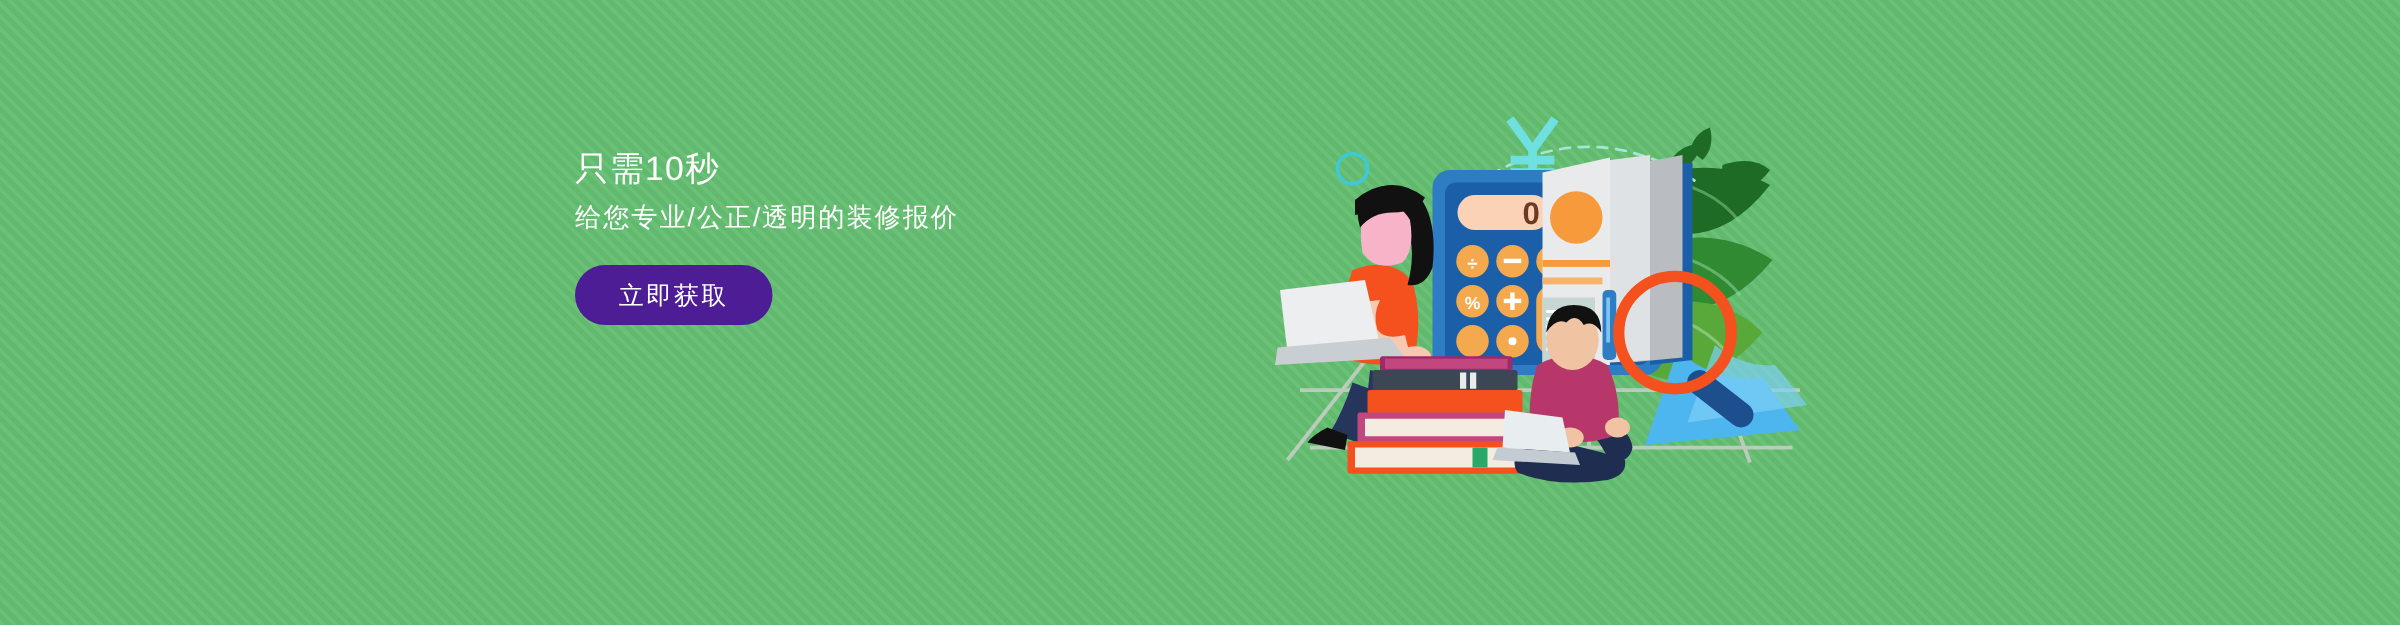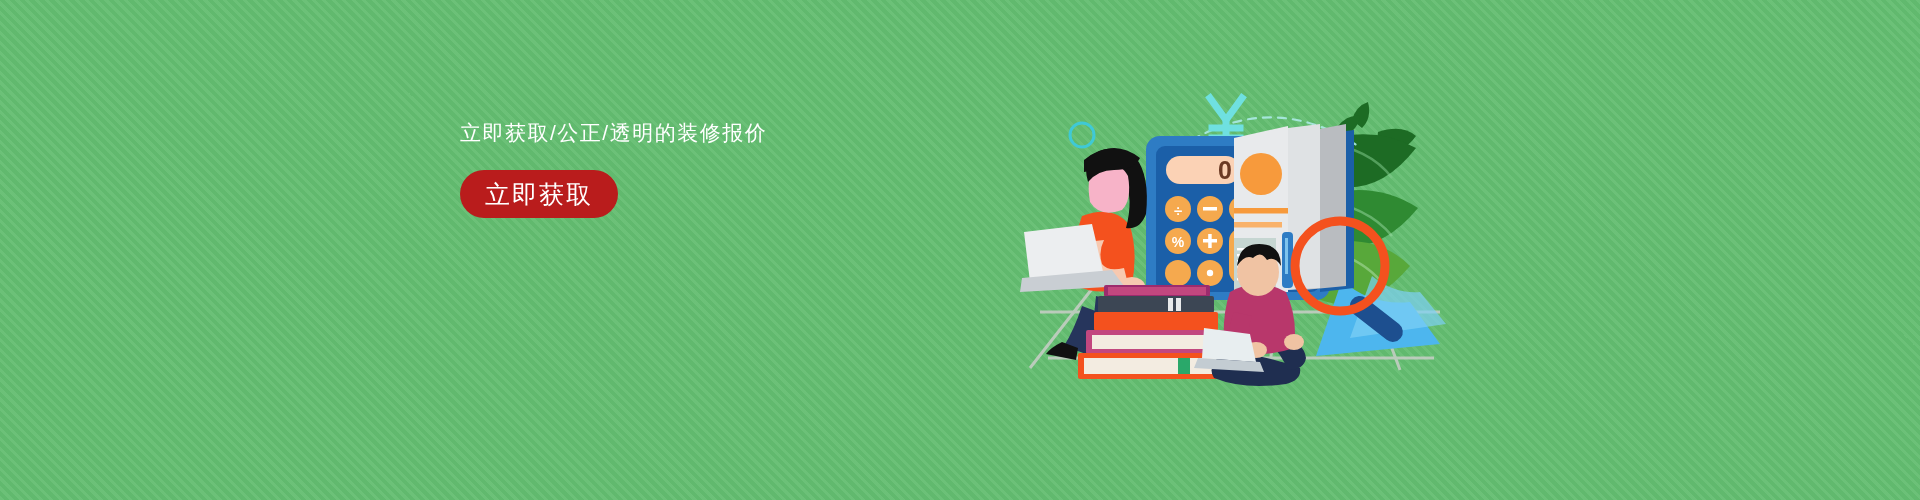--- a/index.html
+++ b/index.html
@@ -70,23 +70,23 @@
     margin: 0 0 22px 0;
     white-space: nowrap;
   }
 
   #cta-button {
     display: inline-flex;
     align-items: center;
     justify-content: center;
     width: 158px;
     height: 48px;
-    background: #b91c1c;
-    color: #ffffff;
-    font-size: 25px;
+    background: #4c1d95;
+    color: #ffffff;
+    font-size: 20px;
     letter-spacing: 2px;
     border: none;
     border-radius: 24px;
     cursor: pointer;
     font-family: inherit;
     padding: 0;
   }
 
   
   #illustration {
@@ -100,23 +100,24 @@
 </style>
 </head>
 <body>
 
 <div id="banner">
 
   <div id="stripes"></div>
 
   <div id="copy">
 
-
-
-    <div id="tagline">立即获取/公正/透明的装修报价</div>
+    <div id="eyebrow">只需10秒</div>
+
+
+    <div id="tagline">给您专业/公正/透明的装修报价</div>
 
     <button id="cta-button">立即获取</button>
   </div>
 
   <div id="illustration">
     <svg width="440" height="310" viewBox="0 0 440 310" xmlns="http://www.w3.org/2000/svg">
 
       <g stroke="#c9cfc8" stroke-width="3" fill="none" opacity="0.85">
         <path d="M20 232 L420 232"></path>
         <path d="M28 278 L414 278"></path>

